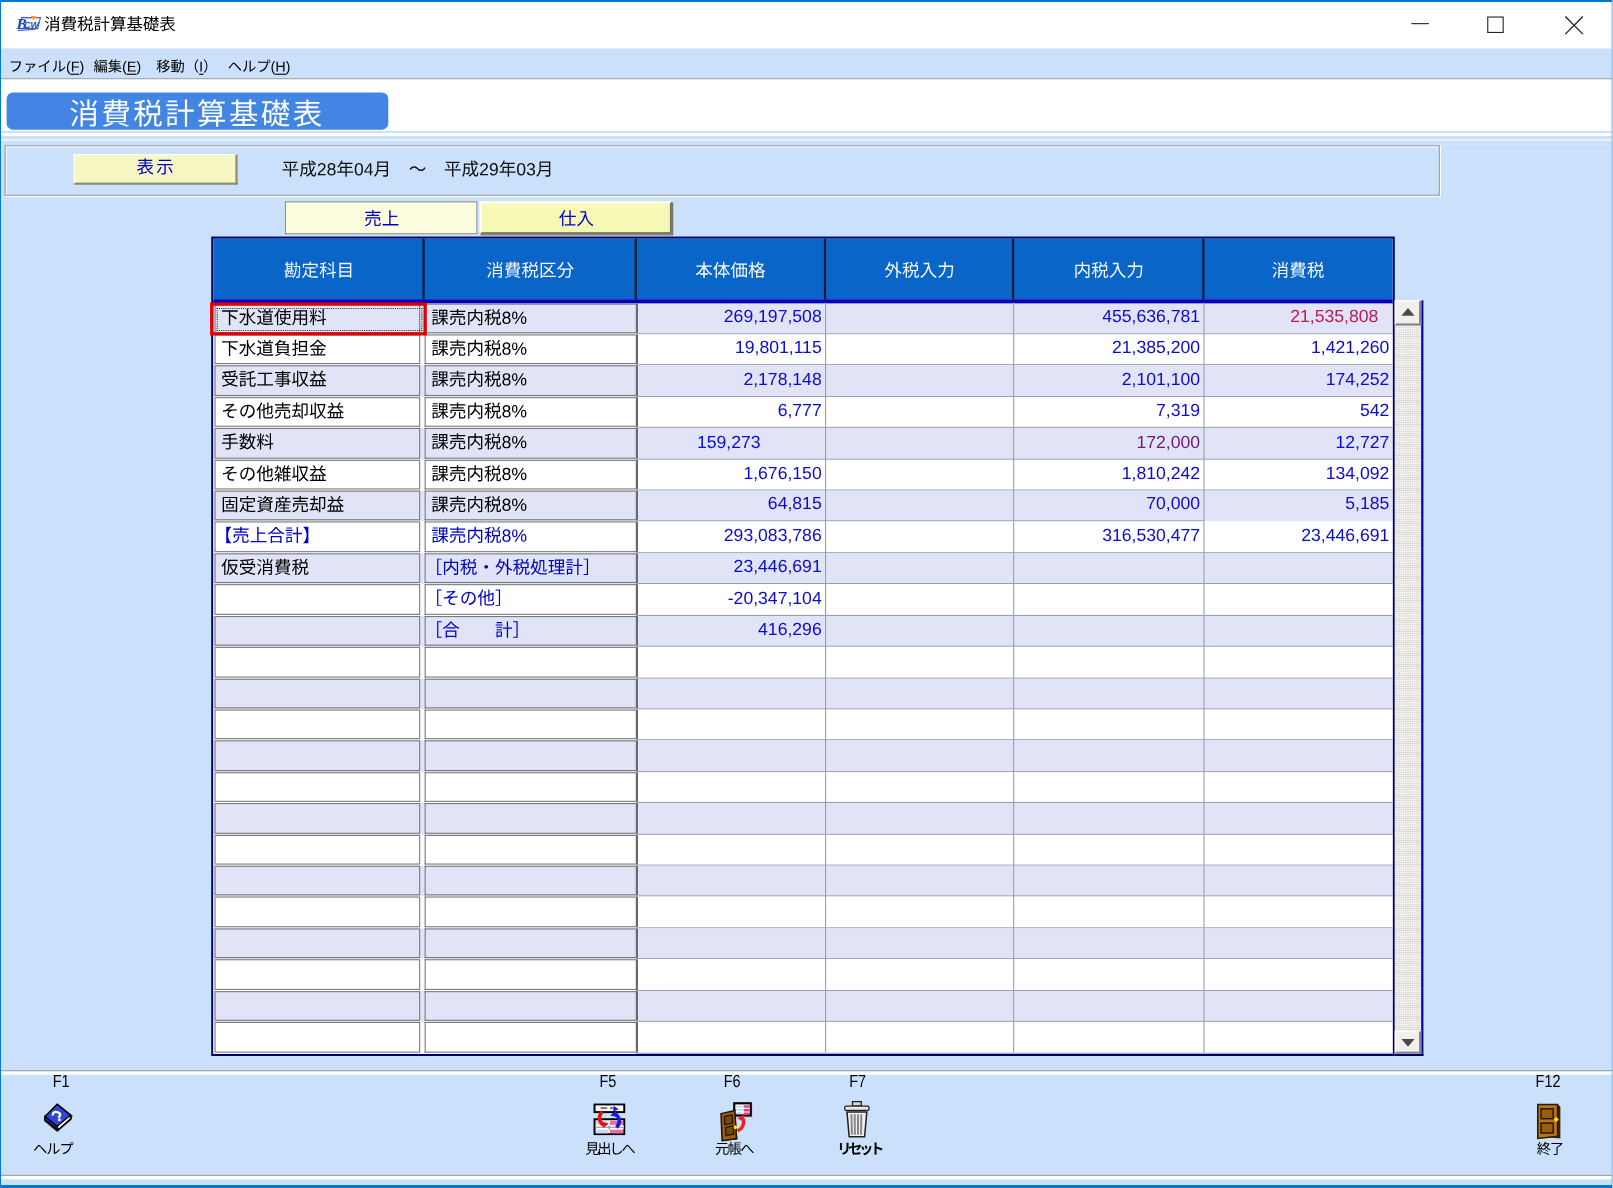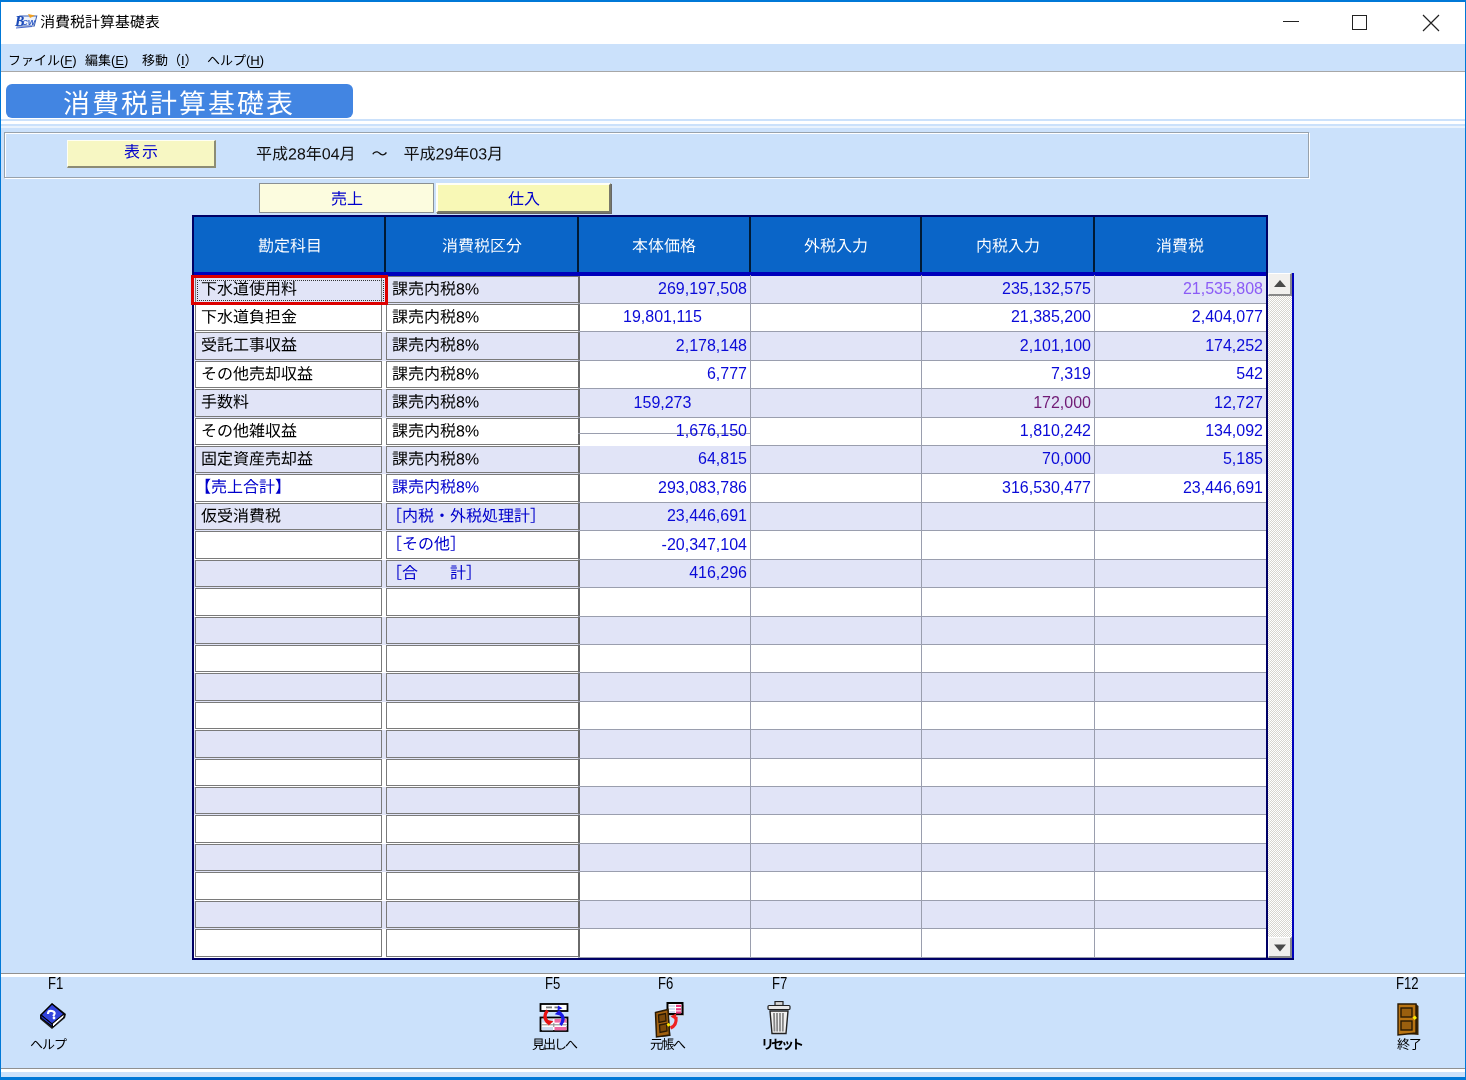--- a/index.html
+++ b/index.html
@@ -317,22 +317,22 @@
       <use href="#q62" x="0"></use>
       <use href="#q39" x="1000"></use>
       <use href="#q55" x="2000"></use>
       <use href="#q2" x="3000"></use>
       <use href="#q30" x="4000"></use>
       <use href="#q63" x="4556"></use>
     </g>
   </svg>
 <div class="ab" style="left:578px;top:276px;width:172px;height:28px;border-bottom:1px solid #9a9eae;color:#0a0ad8;font-size:16px;line-height:26px;text-align:right;padding-right:3px;">269,197,508</div>
 <div class="ab" style="left:750px;top:276px;width:171px;height:28px;border-bottom:1px solid #9a9eae;color:#0a0ad8;font-size:16px;line-height:26px;text-align:right;padding-right:3px;"></div>
-<div class="ab" style="left:921px;top:276px;width:173px;height:28px;border-bottom:1px solid #9a9eae;color:#0a0ad8;font-size:16px;line-height:26px;text-align:right;padding-right:3px;">235,132,575</div>
-<div class="ab" style="left:1094px;top:276px;width:172px;height:28px;border-bottom:1px solid #9a9eae;color:#8b5cf6;font-size:16px;line-height:26px;text-align:right;padding-right:3px;">21,535,808</div>
+<div class="ab" style="left:921px;top:276px;width:173px;height:28px;border-bottom:1px solid #9a9eae;color:#0a0ad8;font-size:16px;line-height:26px;text-align:right;padding-right:3px;">455,636,781</div>
+<div class="ab" style="left:1094px;top:276px;width:172px;height:28px;border-bottom:1px solid #9a9eae;color:#be185d;font-size:16px;line-height:26px;text-align:right;padding-right:13px;">21,535,808</div>
 <div class="ab" style="left:194px;top:304px;width:1072px;height:28px;background:#ffffff;"></div>
 <div class="ab" style="left:195px;top:304px;width:187px;height:27px;border:1px solid #7a7a7a;"></div>
 <div class="ab" style="left:386px;top:304px;width:194px;height:27px;border:1px solid #7a7a7a;border-right:2px solid #6a6a6a;"></div>
 <svg class="ab" style="left:201px;top:304.1px;" width="100" height="21.6" viewBox="0 -18.4 100 21.6">
     <g fill="#000" transform="scale(0.016,-0.016)">
       <use href="#q56" x="0"></use>
       <use href="#q57" x="1000"></use>
       <use href="#q58" x="2000"></use>
       <use href="#q64" x="3000"></use>
       <use href="#q65" x="4000"></use>
@@ -342,24 +342,24 @@
 <svg class="ab" style="left:392px;top:304.1px;" width="91" height="21.6" viewBox="0 -18.4 91 21.6">
     <g fill="#000" transform="scale(0.016,-0.016)">
       <use href="#q62" x="0"></use>
       <use href="#q39" x="1000"></use>
       <use href="#q55" x="2000"></use>
       <use href="#q2" x="3000"></use>
       <use href="#q30" x="4000"></use>
       <use href="#q63" x="4556"></use>
     </g>
   </svg>
-<div class="ab" style="left:578px;top:304px;width:172px;height:28px;border-bottom:1px solid #9a9eae;color:#0a0ad8;font-size:16px;line-height:26px;text-align:center;padding-right:3px;">19,801,115</div>
+<div class="ab" style="left:578px;top:304px;width:172px;height:28px;border-bottom:1px solid #9a9eae;color:#0a0ad8;font-size:16px;line-height:26px;text-align:right;padding-right:3px;">19,801,115</div>
 <div class="ab" style="left:750px;top:304px;width:171px;height:28px;border-bottom:1px solid #9a9eae;color:#0a0ad8;font-size:16px;line-height:26px;text-align:right;padding-right:3px;"></div>
 <div class="ab" style="left:921px;top:304px;width:173px;height:28px;border-bottom:1px solid #9a9eae;color:#0a0ad8;font-size:16px;line-height:26px;text-align:right;padding-right:3px;">21,385,200</div>
-<div class="ab" style="left:1094px;top:304px;width:172px;height:28px;border-bottom:1px solid #9a9eae;color:#0a0ad8;font-size:16px;line-height:26px;text-align:right;padding-right:3px;">2,404,077</div>
+<div class="ab" style="left:1094px;top:304px;width:172px;height:28px;border-bottom:1px solid #9a9eae;color:#0a0ad8;font-size:16px;line-height:26px;text-align:right;padding-right:3px;">1,421,260</div>
 <div class="ab" style="left:194px;top:332px;width:1072px;height:29px;background:#e1e4f7;"></div>
 <div class="ab" style="left:195px;top:332px;width:187px;height:28px;border:1px solid #7a7a7a;"></div>
 <div class="ab" style="left:386px;top:332px;width:194px;height:28px;border:1px solid #7a7a7a;border-right:2px solid #6a6a6a;"></div>
 <svg class="ab" style="left:201px;top:332.1px;" width="100" height="21.6" viewBox="0 -18.4 100 21.6">
     <g fill="#000" transform="scale(0.016,-0.016)">
       <use href="#q67" x="0"></use>
       <use href="#q68" x="1000"></use>
       <use href="#q69" x="2000"></use>
       <use href="#q70" x="3000"></use>
       <use href="#q71" x="4000"></use>
@@ -448,21 +448,21 @@
 <svg class="ab" style="left:392px;top:418.1px;" width="91" height="21.6" viewBox="0 -18.4 91 21.6">
     <g fill="#000" transform="scale(0.016,-0.016)">
       <use href="#q62" x="0"></use>
       <use href="#q39" x="1000"></use>
       <use href="#q55" x="2000"></use>
       <use href="#q2" x="3000"></use>
       <use href="#q30" x="4000"></use>
       <use href="#q63" x="4556"></use>
     </g>
   </svg>
-<div class="ab" style="left:578px;top:418px;width:172px;height:16px;border-bottom:1px solid #9a9eae;color:#0a0ad8;font-size:16px;line-height:26px;text-align:right;padding-right:3px;">1,676,150</div>
+<div class="ab" style="left:578px;top:418px;width:172px;height:28px;border-bottom:1px solid #9a9eae;color:#0a0ad8;font-size:16px;line-height:26px;text-align:right;padding-right:3px;">1,676,150</div>
 <div class="ab" style="left:750px;top:418px;width:171px;height:28px;border-bottom:1px solid #9a9eae;color:#0a0ad8;font-size:16px;line-height:26px;text-align:right;padding-right:3px;"></div>
 <div class="ab" style="left:921px;top:418px;width:173px;height:28px;border-bottom:1px solid #9a9eae;color:#0a0ad8;font-size:16px;line-height:26px;text-align:right;padding-right:3px;">1,810,242</div>
 <div class="ab" style="left:1094px;top:418px;width:172px;height:28px;border-bottom:1px solid #9a9eae;color:#0a0ad8;font-size:16px;line-height:26px;text-align:right;padding-right:3px;">134,092</div>
 <div class="ab" style="left:194px;top:446px;width:1072px;height:28px;background:#e1e4f7;"></div>
 <div class="ab" style="left:195px;top:446px;width:187px;height:27px;border:1px solid #7a7a7a;"></div>
 <div class="ab" style="left:386px;top:446px;width:194px;height:27px;border:1px solid #7a7a7a;border-right:2px solid #6a6a6a;"></div>
 <svg class="ab" style="left:201px;top:446.1px;" width="116" height="21.6" viewBox="0 -18.4 116 21.6">
     <g fill="#000" transform="scale(0.016,-0.016)">
       <use href="#q80" x="0"></use>
       <use href="#q44" x="1000"></use>

